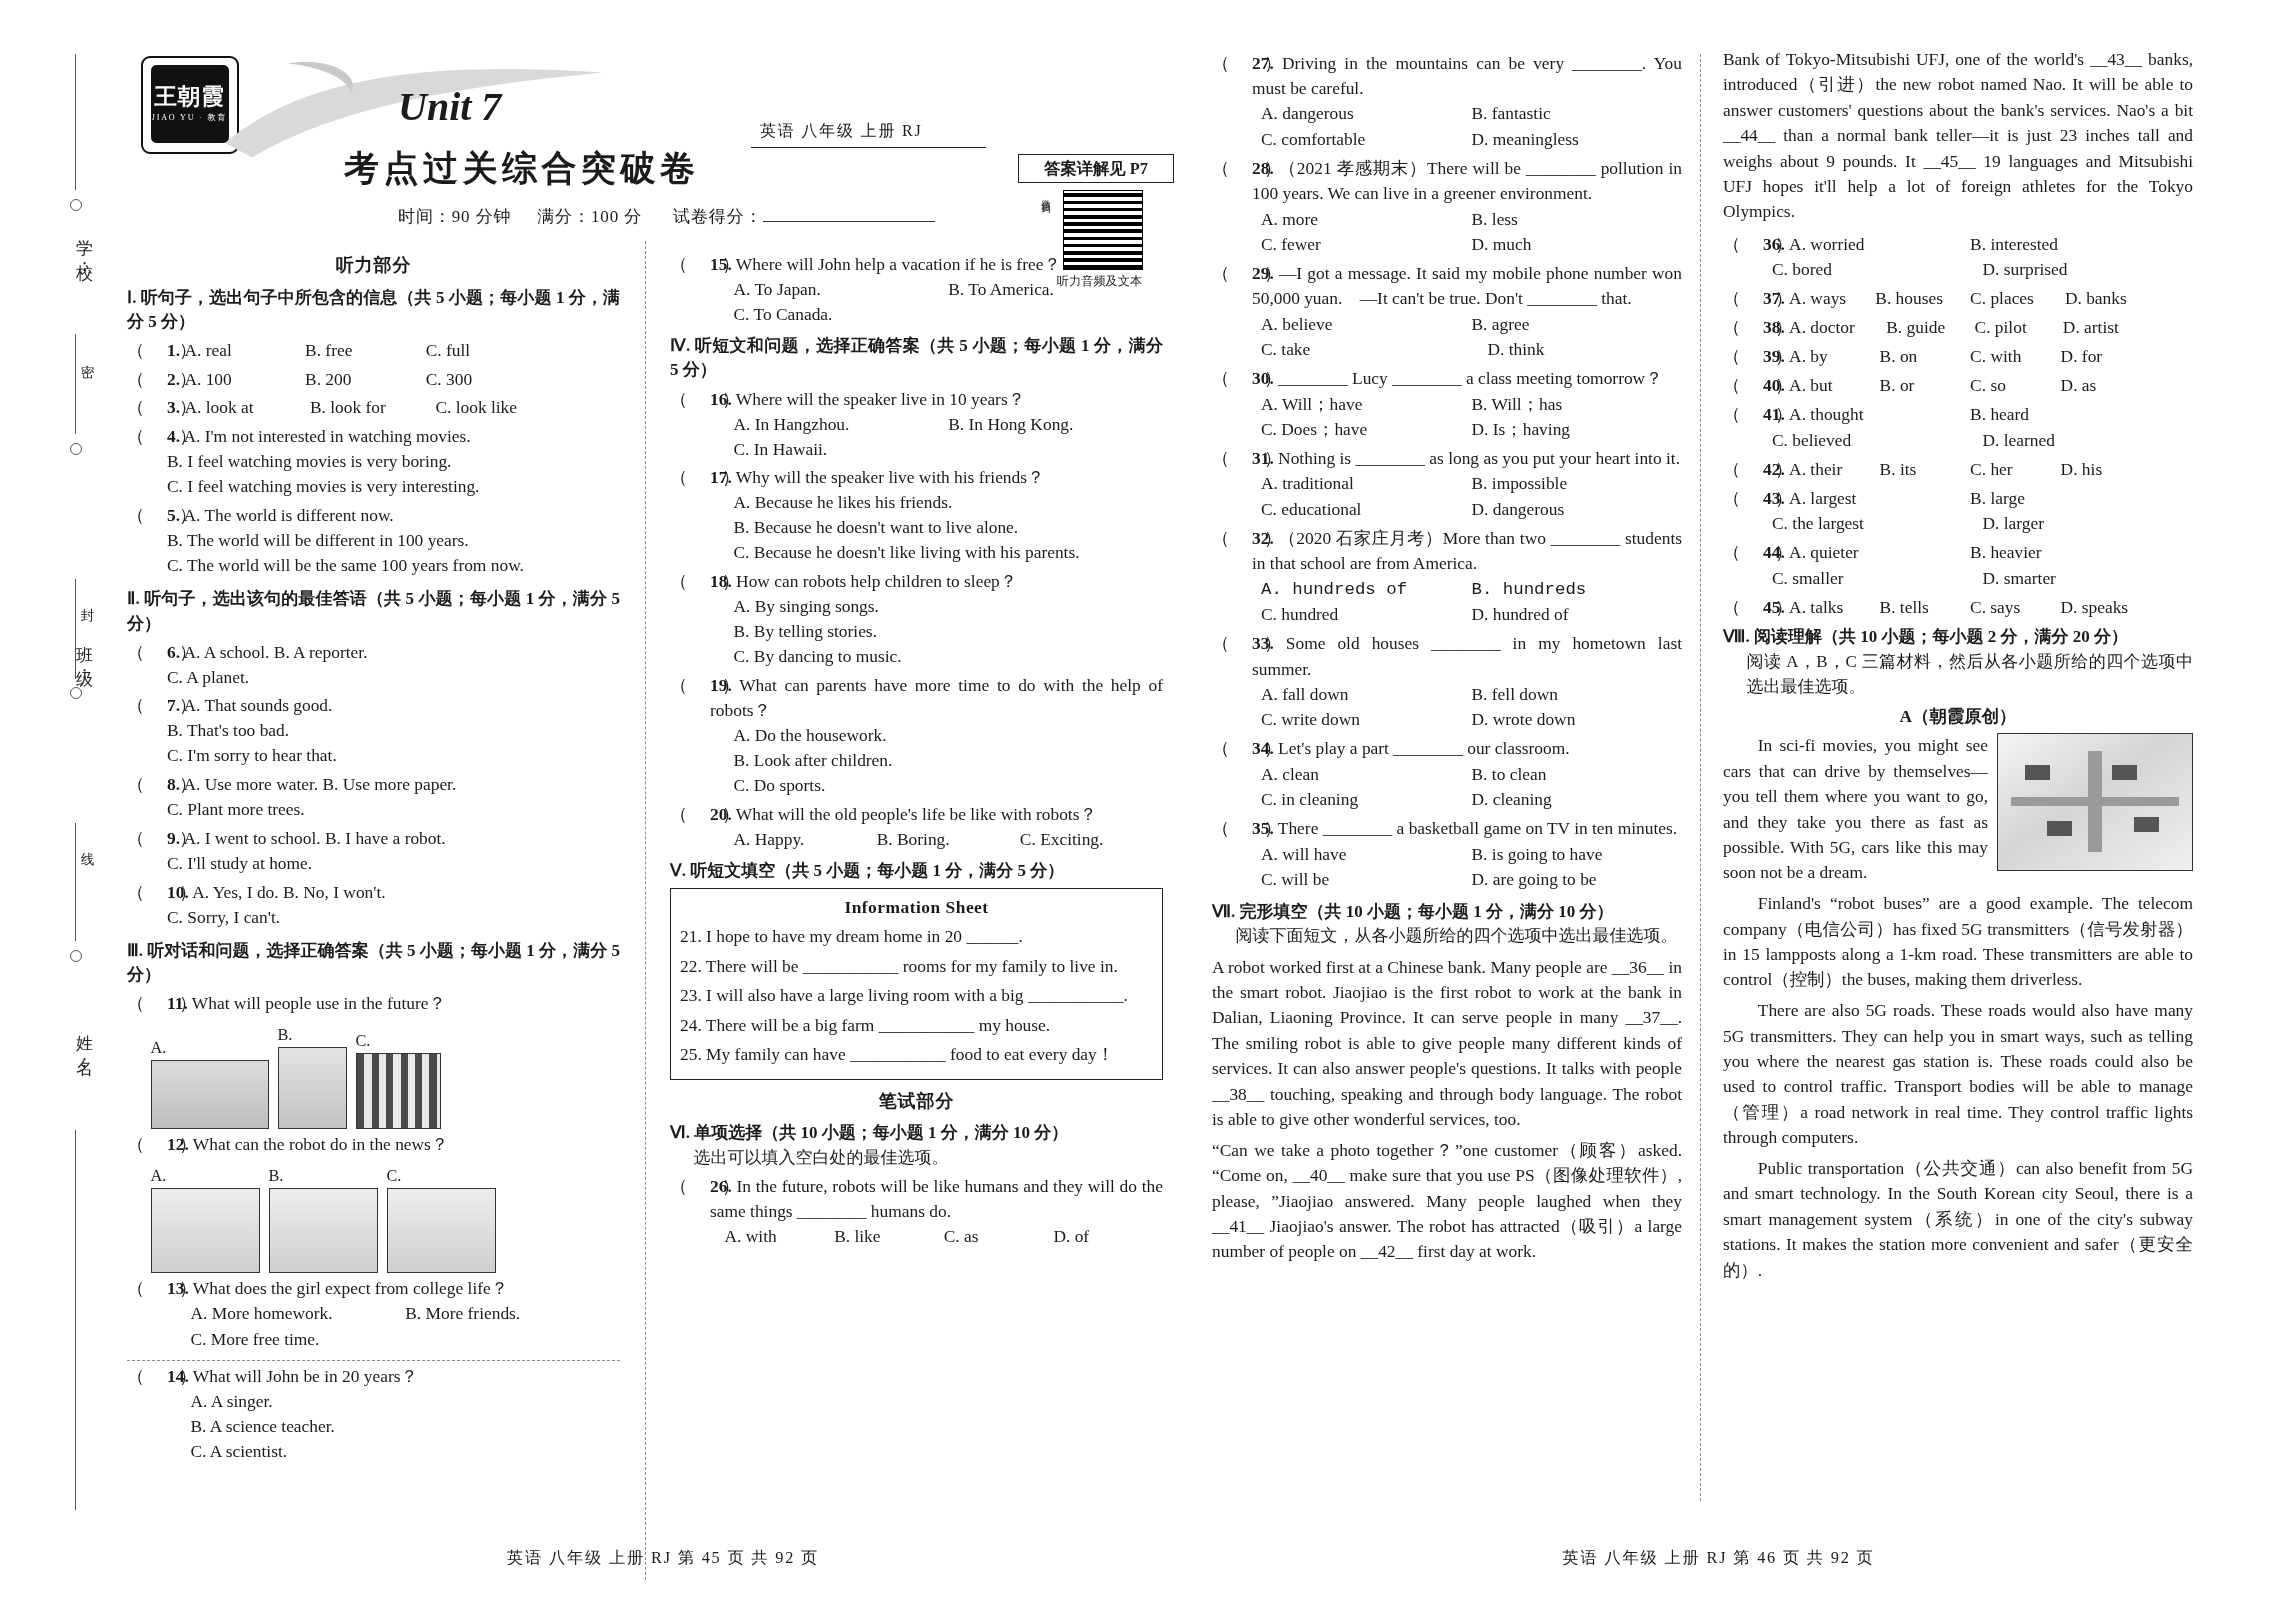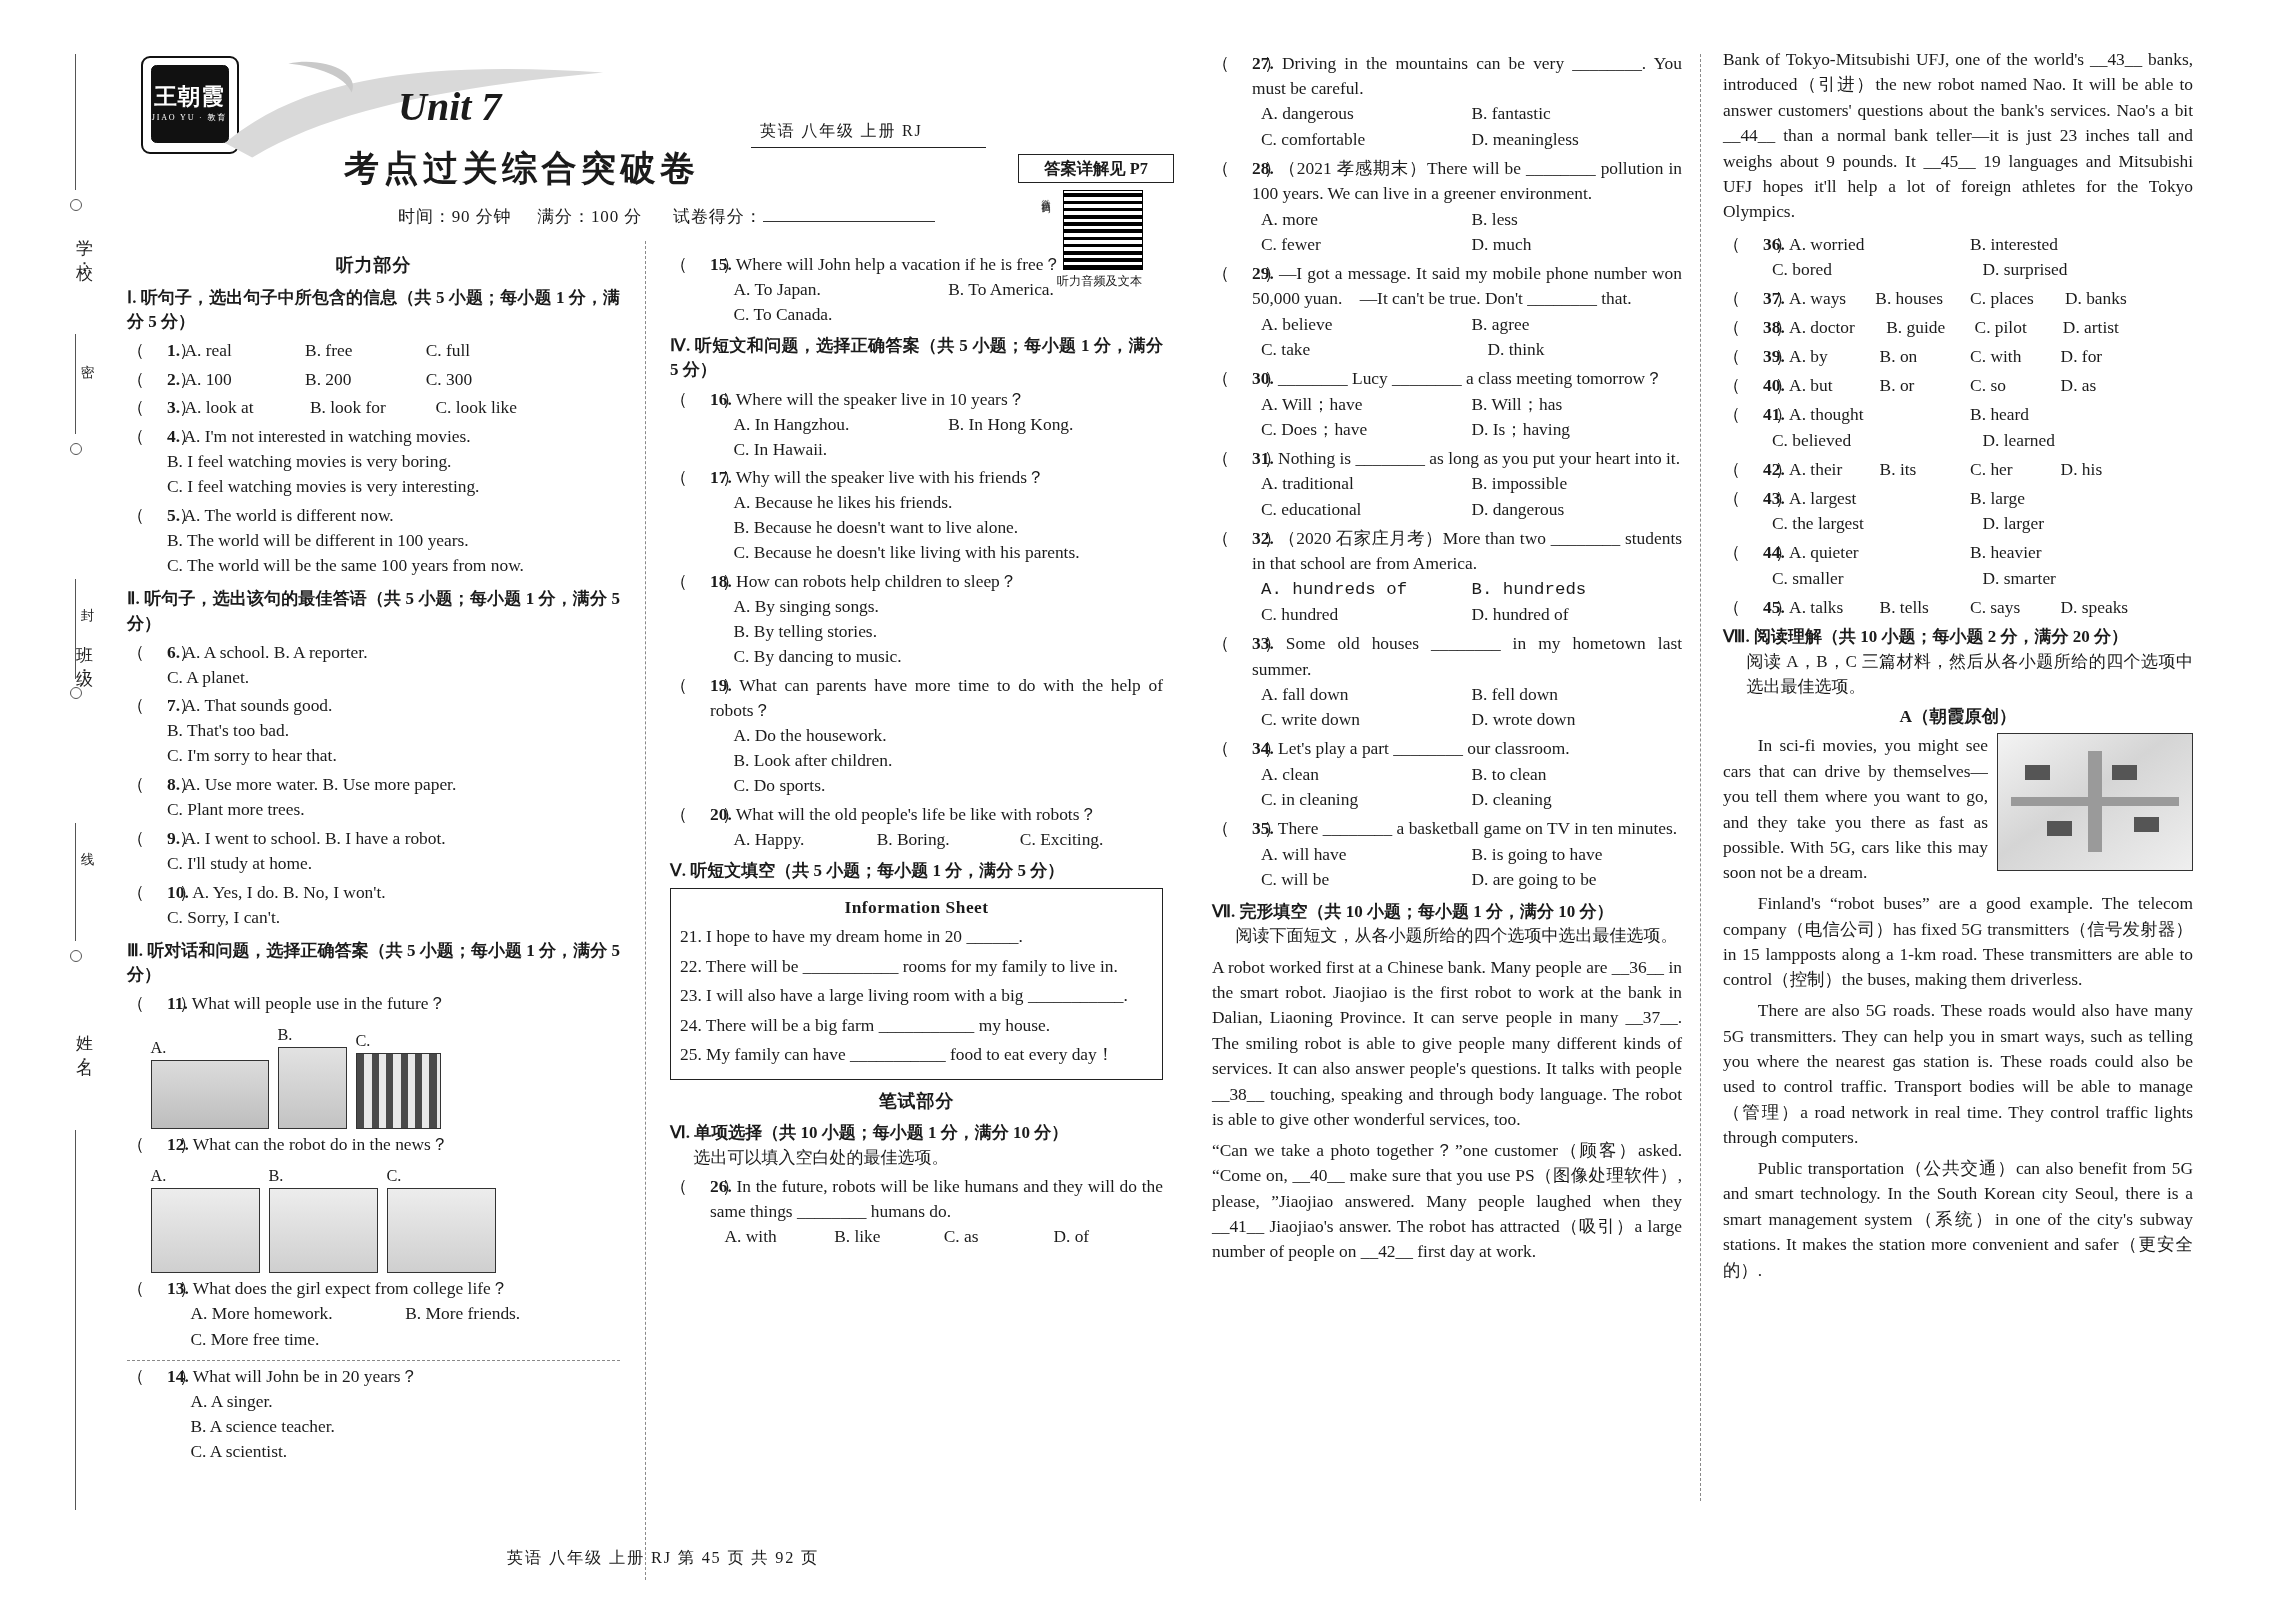--- a/index.html
+++ b/index.html
@@ -685,16 +685,17 @@
       <div class="ind note">阅读 A，B，C 三篇材料，然后从各小题所给的四个选项中选出最佳选项。</div>
       <div class="center bold" style="margin-top:4.5px;">A（朝霞原创）</div>
 
       <div class="read-img"></div>
       <p style="margin:3.6px 0 0 0;text-indent:2em;">In sci-fi movies, you might see cars that can drive by themselves—you tell them where you want to go, and they take you there as fast as possible. With 5G, cars like this may soon not be a dream.</p>
       <p style="margin:5.4px 0 0 0;text-indent:2em;">Finland's “robot buses” are a good example. The telecom company（电信公司）has fixed 5G transmitters（信号发射器）in 15 lampposts along a 1-km road. These transmitters are able to control（控制）the buses, making them driverless.</p>
       <p style="margin:5.4px 0 0 0;text-indent:2em;">There are also 5G roads. These roads would also have many 5G transmitters. They can help you in smart ways, such as telling you where the nearest gas station is. These roads could also be used to control traffic. Transport bodies will be able to manage（管理）a road network in real time. They control traffic lights through computers.</p>
       <p style="margin:5.4px 0 0 0;text-indent:2em;">Public transportation（公共交通）can also benefit from 5G and smart technology. In the South Korean city Seoul, there is a smart management system（系统）in one of the city's subway stations. It makes the station more convenient and safer（更安全的）.</p>
     </div>
 
+    <div class="footer footerR" style="position:absolute;left:0;bottom:7.2px;width:1013px;">英语  八年级  上册  RJ  第 46 页  共 92 页</div>
   </div>
 
 </div>
 
 
 </body></html>

